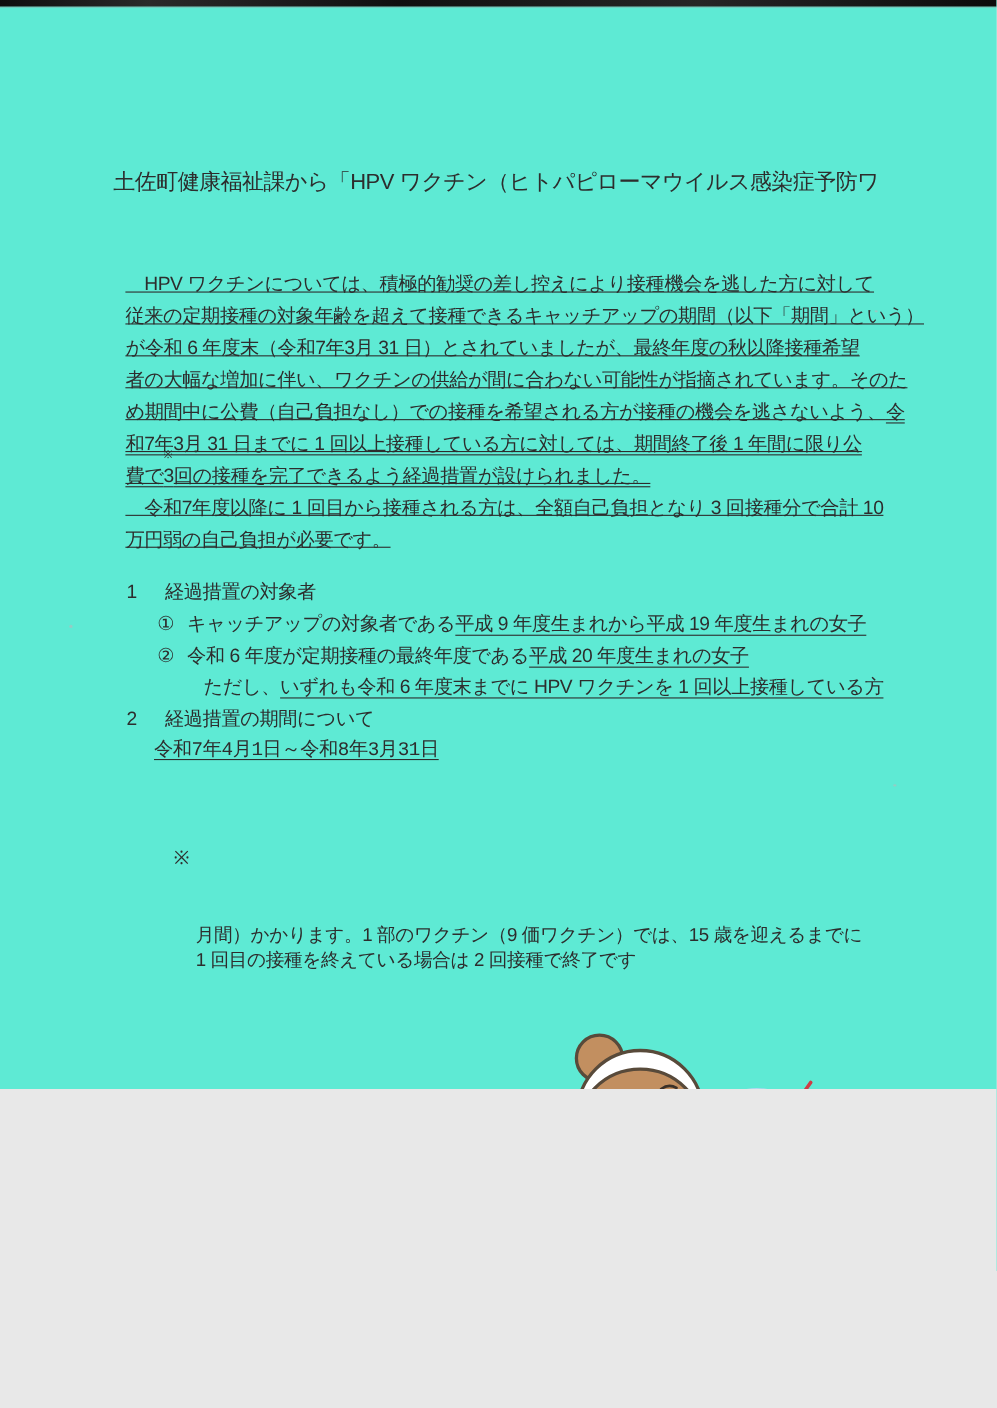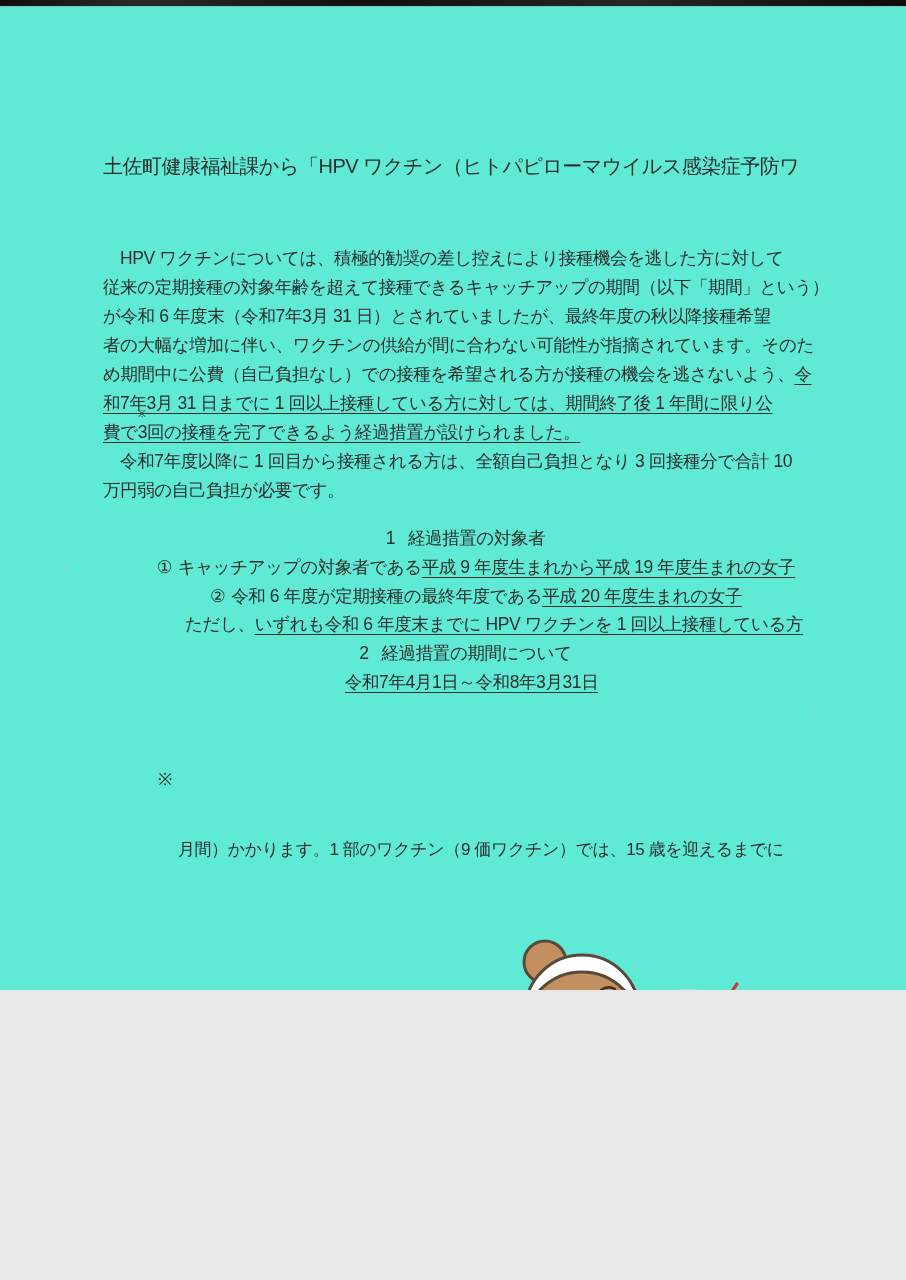--- a/index.html
+++ b/index.html
@@ -10,52 +10,52 @@
     overflow:hidden;
     font-family:"Liberation Sans",sans-serif;
     color:#2d2d2d;
     padding-left:46px;
   }
   .scanband{position:absolute;top:0;left:0;width:906px;height:6px;
     background:linear-gradient(90deg,#0e0e0e,#2a2a2a 15%,#101010 40%,#262626 70%,#0c0c0c);}
   .scanband::after{content:"";position:absolute;left:0;top:6px;width:100%;height:1px;background:#9a9a9a;opacity:.5;}
   .txtblock{position:absolute;white-space:pre;}
   .intro{left:103px;top:152px;font-size:20px;line-height:28px;letter-spacing:-0.5px;}
-  .bodytxt{left:103px;top:244px;font-size:17.5px;line-height:29px;letter-spacing:-0.4px;}
-  .list{left:103px;top:524px;font-size:17.5px;line-height:28.8px;letter-spacing:-0.4px;text-align:center;}
+  .bodytxt{left:114px;top:244px;font-size:17.5px;line-height:29px;letter-spacing:-0.4px;text-decoration:underline;}
+  .list{left:103px;top:524px;font-size:17.5px;line-height:28.8px;letter-spacing:-0.4px;}
   .footnote{left:103px;top:768px;font-size:17px;line-height:23.2px;letter-spacing:-0.4px;}
   .tline{min-height:1em;}
   .u{text-decoration:underline;text-underline-offset:4px;text-decoration-thickness:1.2px;}
   .ref{position:relative;display:inline-block;}
   .ref .mk{position:absolute;top:-9px;left:0;font-size:10px;line-height:1;letter-spacing:0;}
   .k-num .ln-num{display:inline-block;margin-left:12px;width:35px;}
   .k-sub .ln-num{display:inline-block;margin-left:40px;width:27px;}
   .k-cont{padding-left:82px;}
-  .k-period{padding-left:37px;}
+  .k-period{padding-left:37px;font-family:Liberation Mono, monospace;}
   .footnote .tline{padding-left:75px;}
   .fn-marker{position:absolute;left:55px;top:0;}
   .illus{position:absolute;left:483px;top:928px;width:320px;height:245px;}
   .speck{position:absolute;background:#b9b9b9;border-radius:50%;opacity:.6;}
 </style>
 </head>
 <body>
 
 <div class="page">
 
   <div class="scanband"></div>
 
   <div class="txtblock intro"><div class="tline"><span>土佐町健康福祉課から「HPV ワクチン（ヒトパピローマウイルス感染症予防ワ</span></div></div>
 
   <div class="txtblock bodytxt"><div class="tline"><span>　HPV ワクチンについては、積極的勧奨の差し控えにより接種機会を逃した方に対して</span></div><div class="tline"><span>従来の定期接種の対象年齢を超えて接種できるキャッチアップの期間（以下「期間」という）</span></div><div class="tline"><span>が令和 6 年度末（令和7年3月 31 日）とされていましたが、最終年度の秋以降接種希望</span></div><div class="tline"><span>者の大幅な増加に伴い、ワクチンの供給が間に合わない可能性が指摘されています。そのた</span></div><div class="tline"><span>め期間中に公費（自己負担なし）での接種を希望される方が接種の機会を逃さないよう、</span><span class="u">令</span></div><div class="tline"><span class="u">和7年3月 31 日までに 1 回以上接種している方に対しては、期間終了後 1 年間に限り公</span></div><div class="tline"><span class="u">費で</span><span class="ref u"><span class="mk">※</span>3</span><span class="u">回の接種を完了できるよう経過措置が設けられました。</span></div><div class="tline"><span>　令和7年度以降に 1 回目から接種される方は、全額自己負担となり 3 回接種分で合計 10</span></div><div class="tline"><span>万円弱の自己負担が必要です。</span></div></div>
 
   <div class="txtblock list"><div class="tline k-num"><span class="ln-num">1</span><span>経過措置の対象者</span></div><div class="tline k-sub"><span class="ln-num">①</span><span>キャッチアップの対象者である</span><span class="u">平成 9 年度生まれから平成 19 年度生まれの女子</span></div><div class="tline k-sub"><span class="ln-num">②</span><span>令和 6 年度が定期接種の最終年度である</span><span class="u">平成 20 年度生まれの女子</span></div><div class="tline k-cont"><span>ただし、</span><span class="u">いずれも令和 6 年度末までに HPV ワクチンを 1 回以上接種している方</span></div><div class="tline k-num"><span class="ln-num">2</span><span>経過措置の期間について</span></div><div class="tline k-period"><span class="u">令和7年4月1日～令和8年3月31日</span></div></div>
 
   <div class="txtblock footnote">
     <span class="fn-marker">※</span>
-  <div class="tline"><span>月間）かかります。1 部のワクチン（9 価ワクチン）では、15 歳を迎えるまでに</span></div></div>
+  <div class="tline"><span>月間）かかります。1 部のワクチン（9 価ワクチン）では、15 歳を迎えるまでに</span></div><div class="tline"><span>1 回目の接種を終えている場合は 2 回接種で終了です</span></div></div>
 
   <svg class="illus" viewBox="0 0 320 245">
 
     <g>
       <polygon points="165,146 186,126 192,152" fill="var(--bubble)"></polygon>
       <circle cx="205" cy="107" r="46" fill="var(--bubble)"></circle>
 
       <g transform="translate(205,106) rotate(-32)">
         <line x1="-56" y1="0" x2="-30" y2="0" stroke="var(--syringe_line)" stroke-width="2.4" stroke-linecap="round"></line>
         <rect x="-30" y="-10" width="52" height="20" rx="2.5" fill="var(--skin)" stroke="var(--syringe_line)" stroke-width="2.6"></rect>

